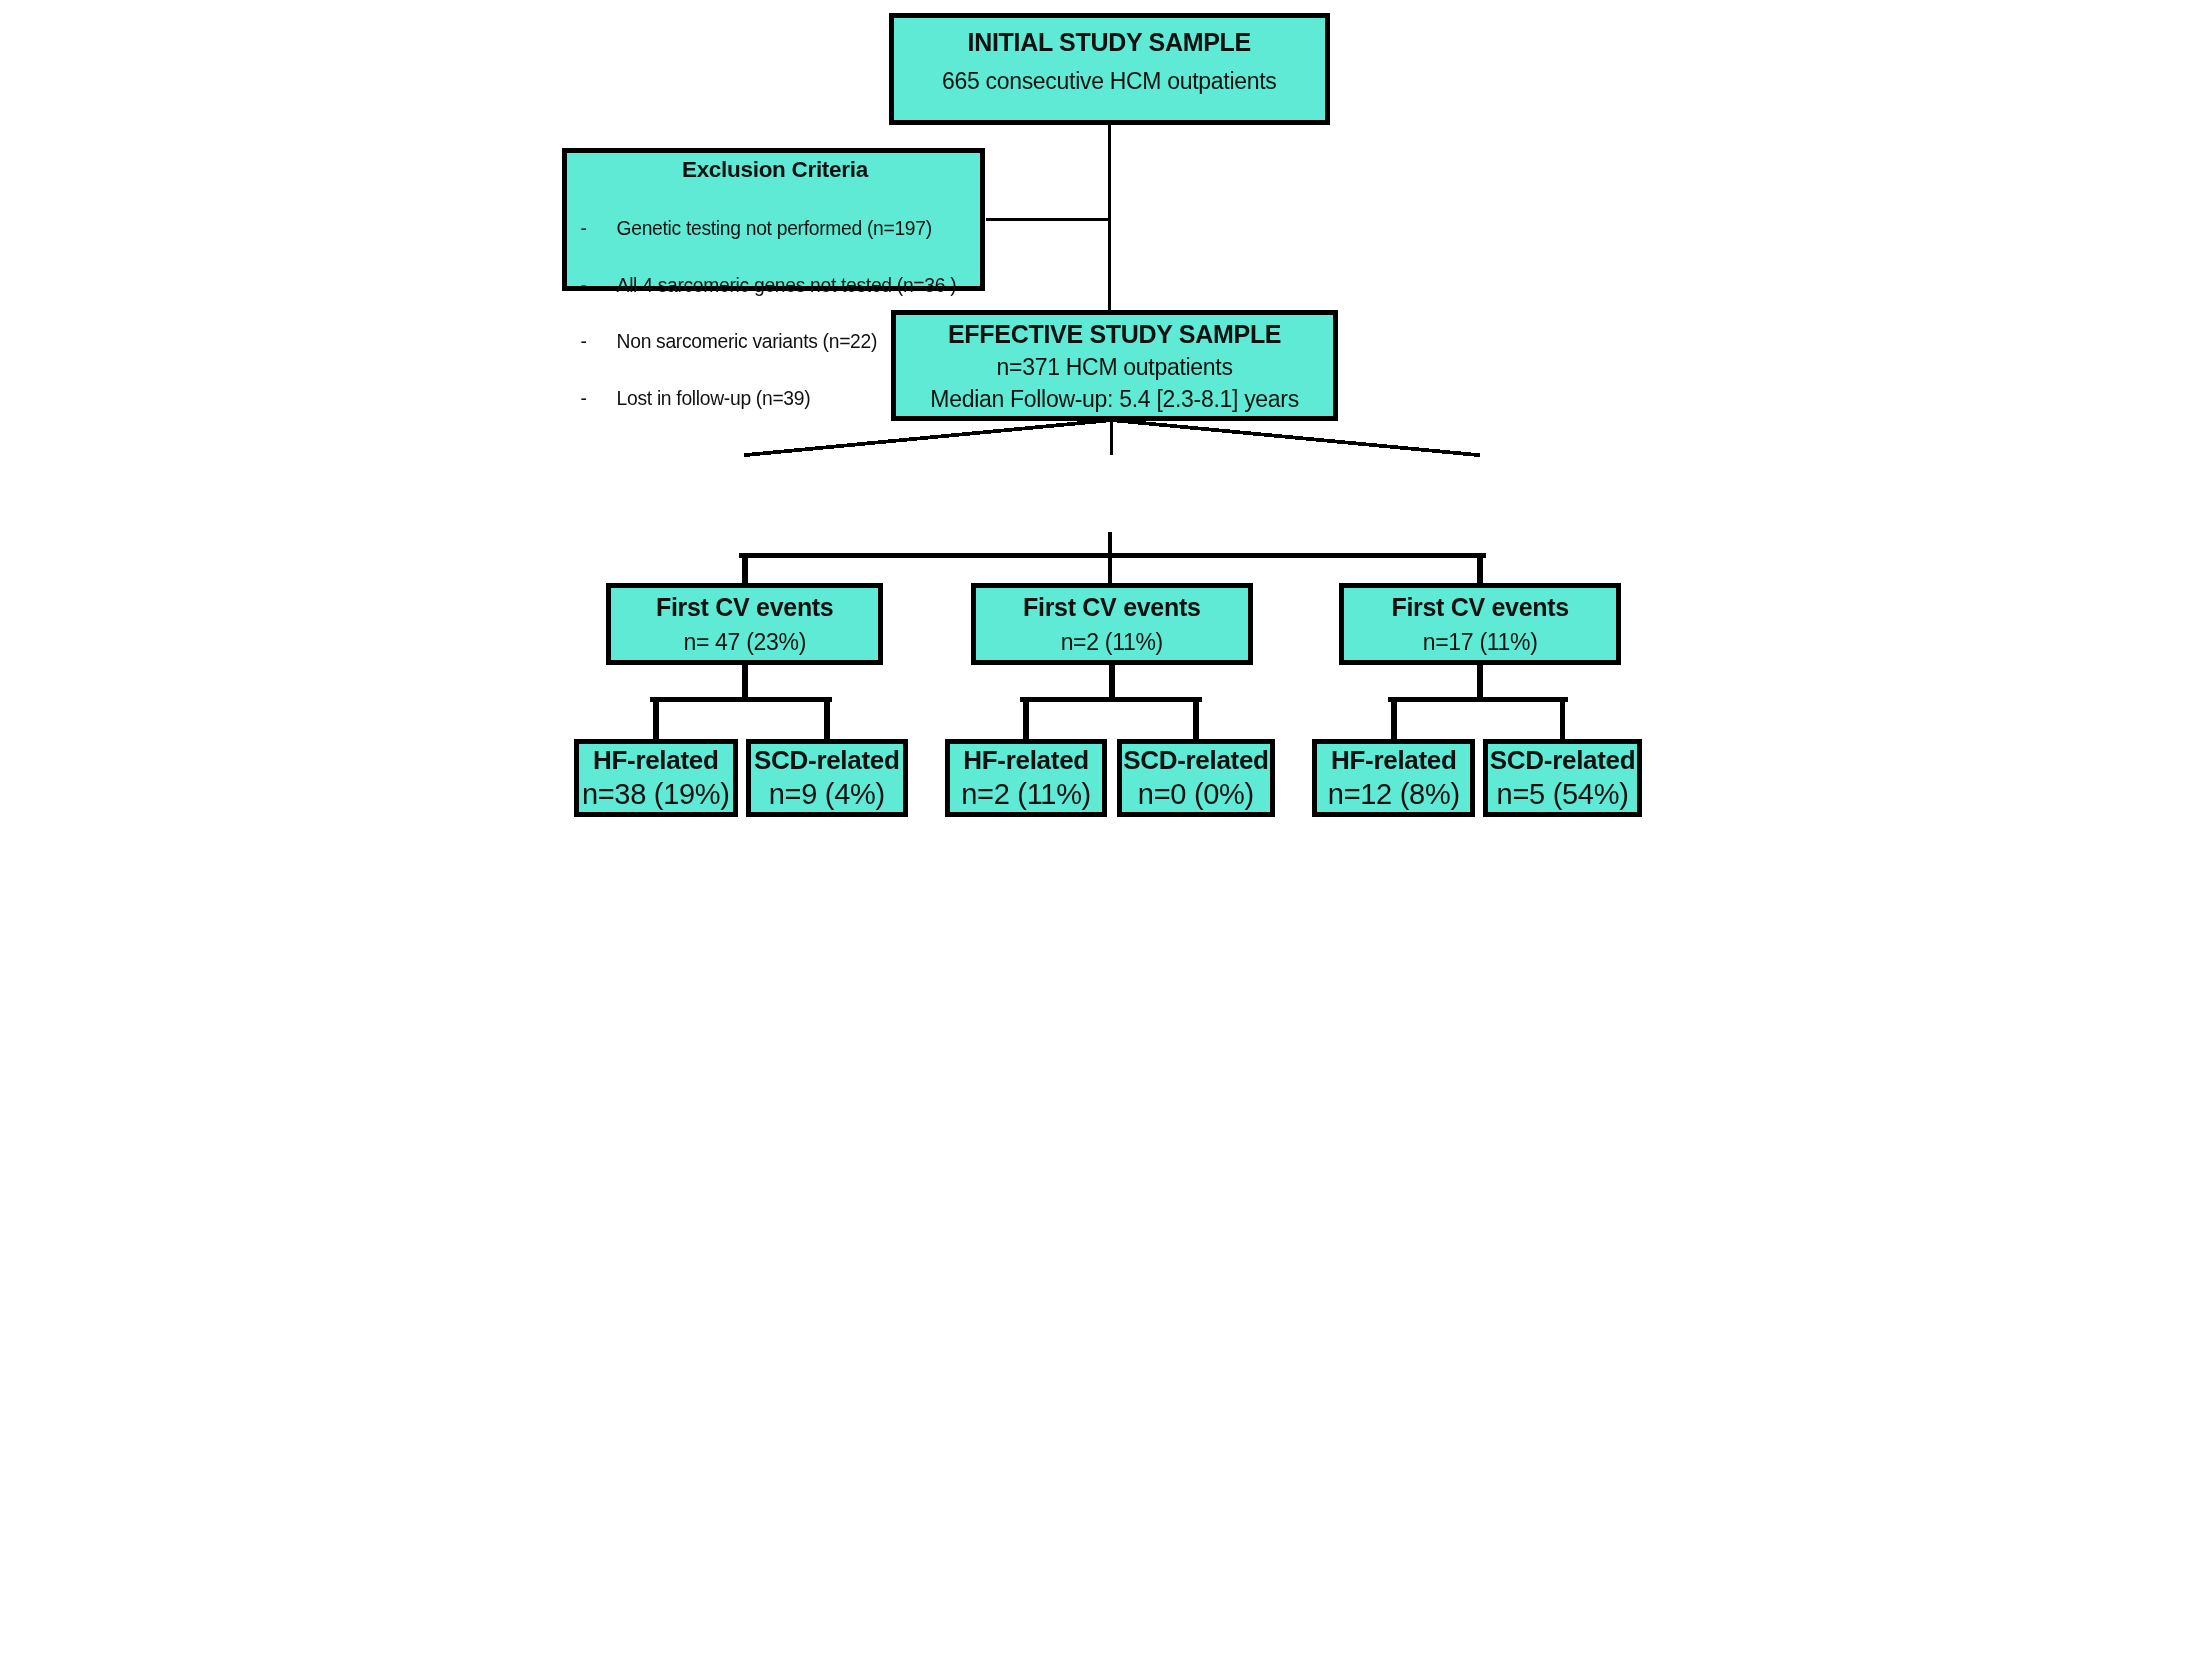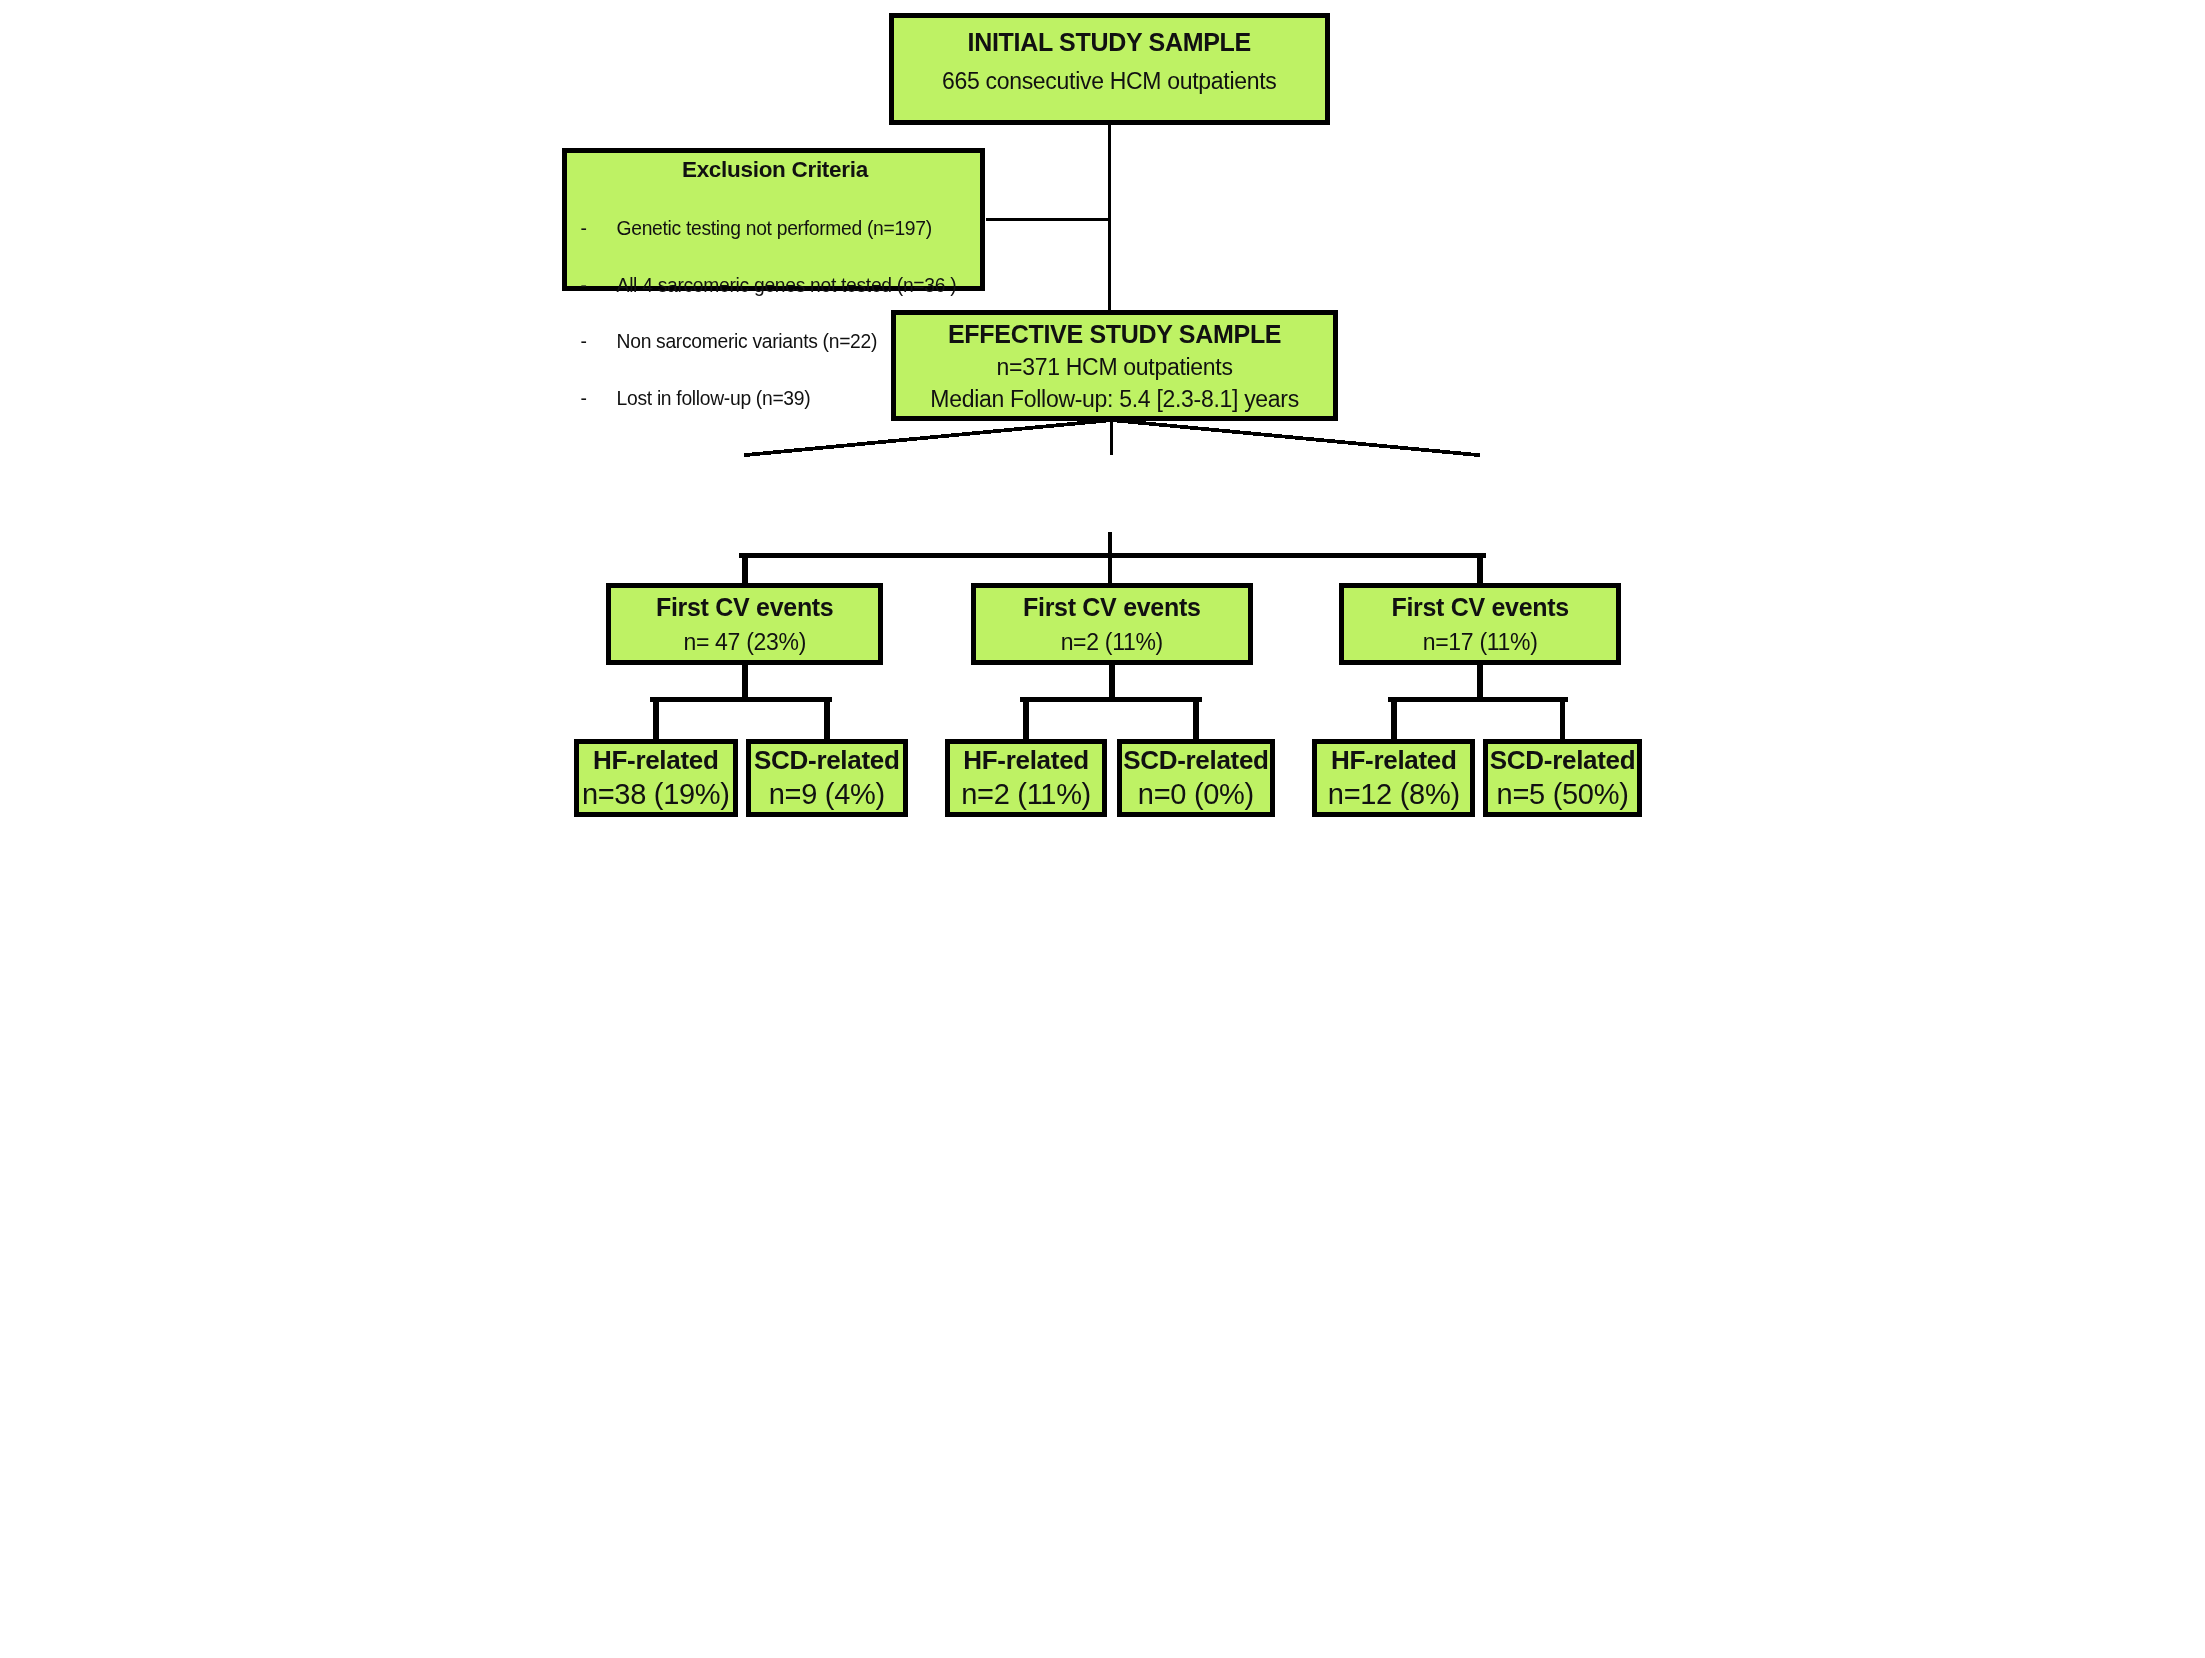--- a/index.html
+++ b/index.html
@@ -19,21 +19,21 @@
   .connectors {
     position: absolute;
     left: 0; top: 0;
     width: 100%; height: 100%;
     z-index: 1;
   }
   .node {
     position: absolute;
     box-sizing: border-box;
     border: 5.6px solid #000000;
-    background: #bef264;
+    background: #5eead4;
     z-index: 2;
     display: flex;
     flex-direction: column;
     align-items: center;
     justify-content: space-evenly;
     text-align: center;
     color: #111111;
     letter-spacing: -0.3px;
     line-height: 1.22;
   }
@@ -176,17 +176,17 @@
   <div class="node small" style="left:51.30%; top:89.17%; width:14.34%; height:9.44%;">
     <div class="node-title">SCD-related</div>
     <div class="node-line">n=0 (0%)</div>
   </div>
   <div class="node small" style="left:69.03%; top:89.17%; width:14.76%; height:9.44%;">
     <div class="node-title">HF-related</div>
     <div class="node-line">n=12 (8%)</div>
   </div>
   <div class="node small" style="left:84.47%; top:89.17%; width:14.48%; height:9.44%;">
     <div class="node-title">SCD-related</div>
-    <div class="node-line">n=5 (50%)</div>
+    <div class="node-line">n=5 (54%)</div>
   </div>
 
 </div>
 
 
 </body></html>

